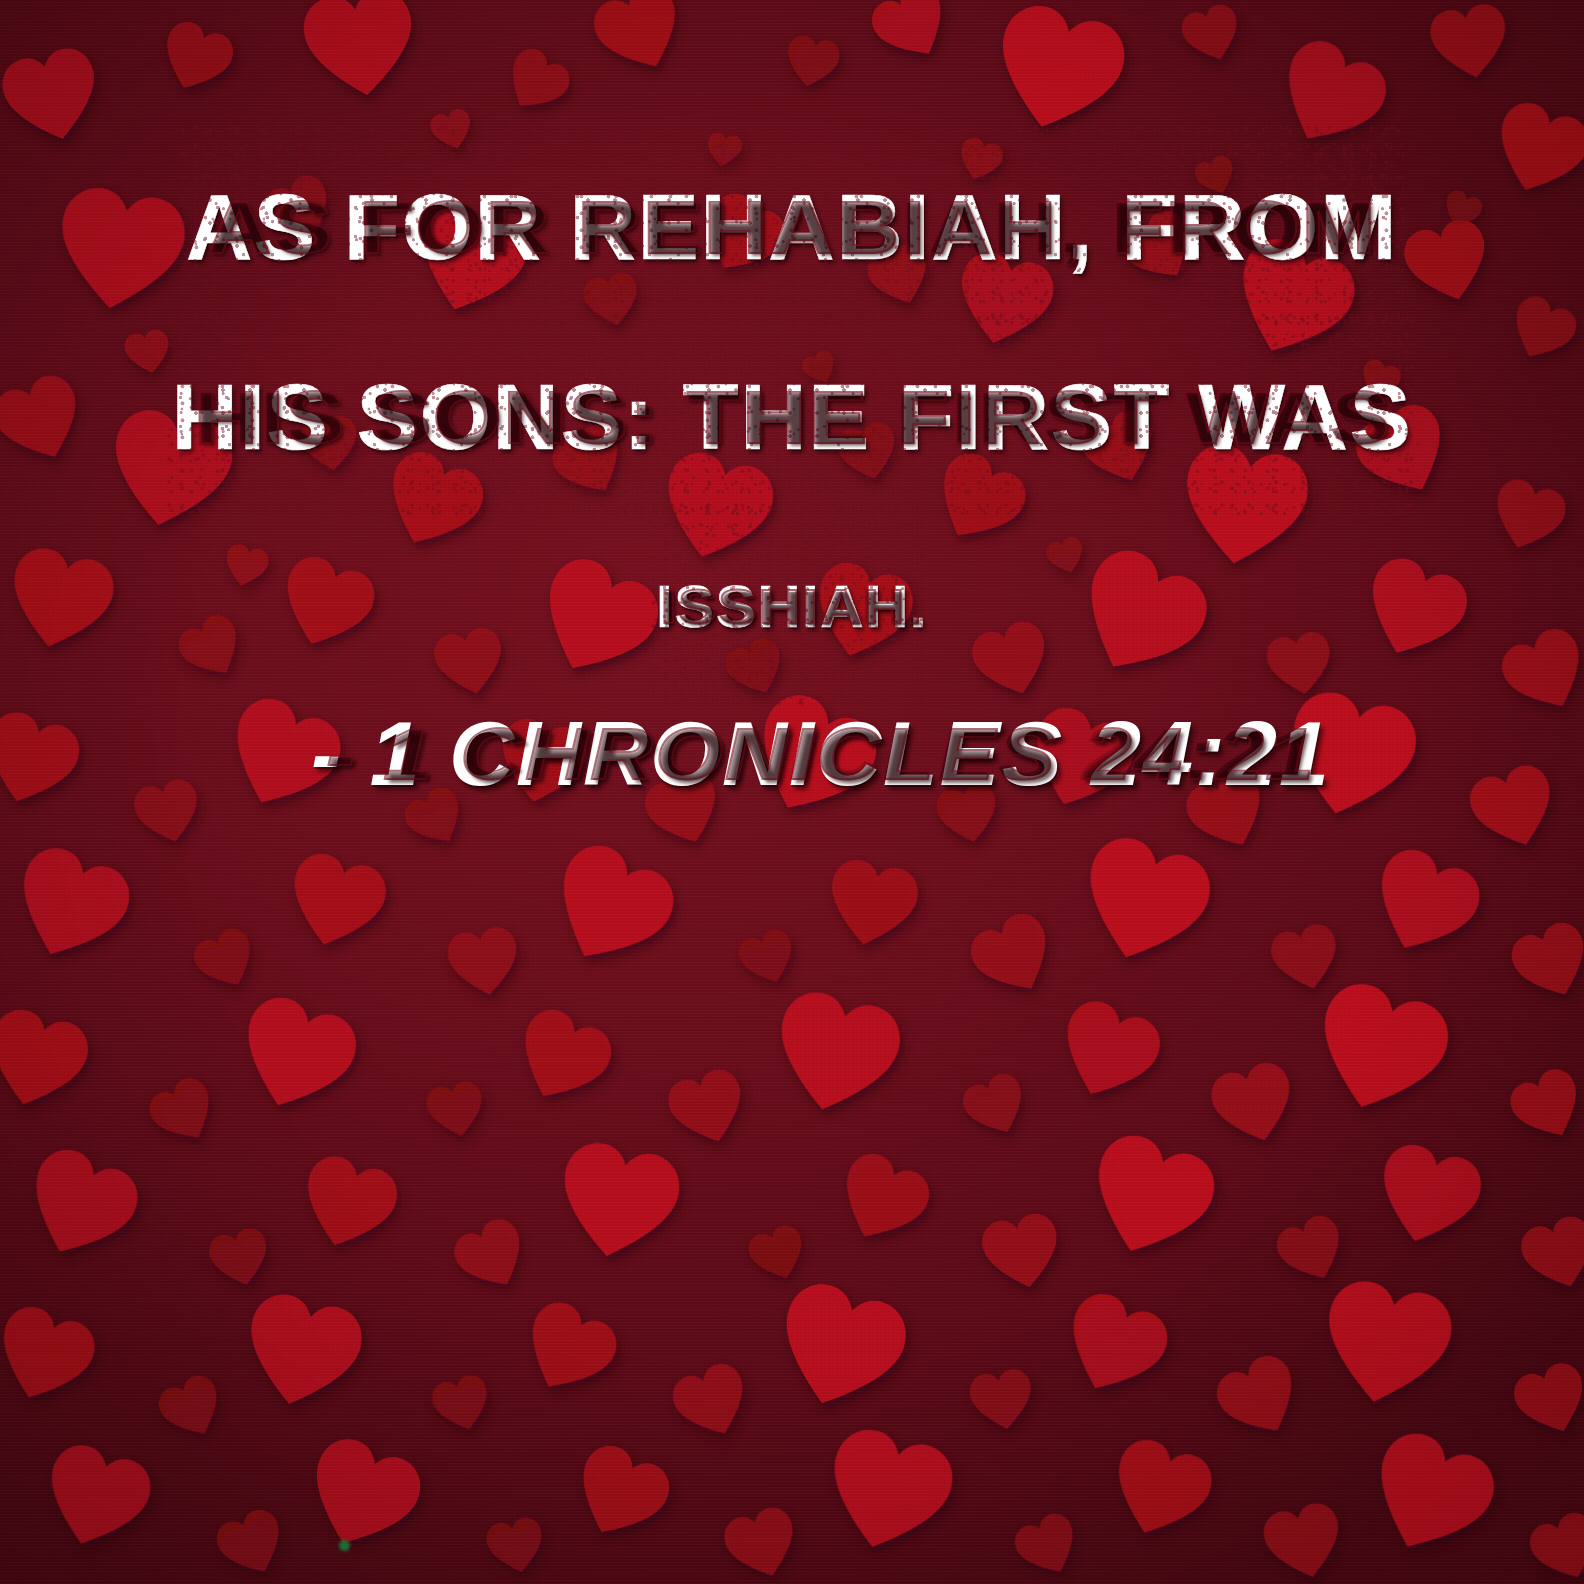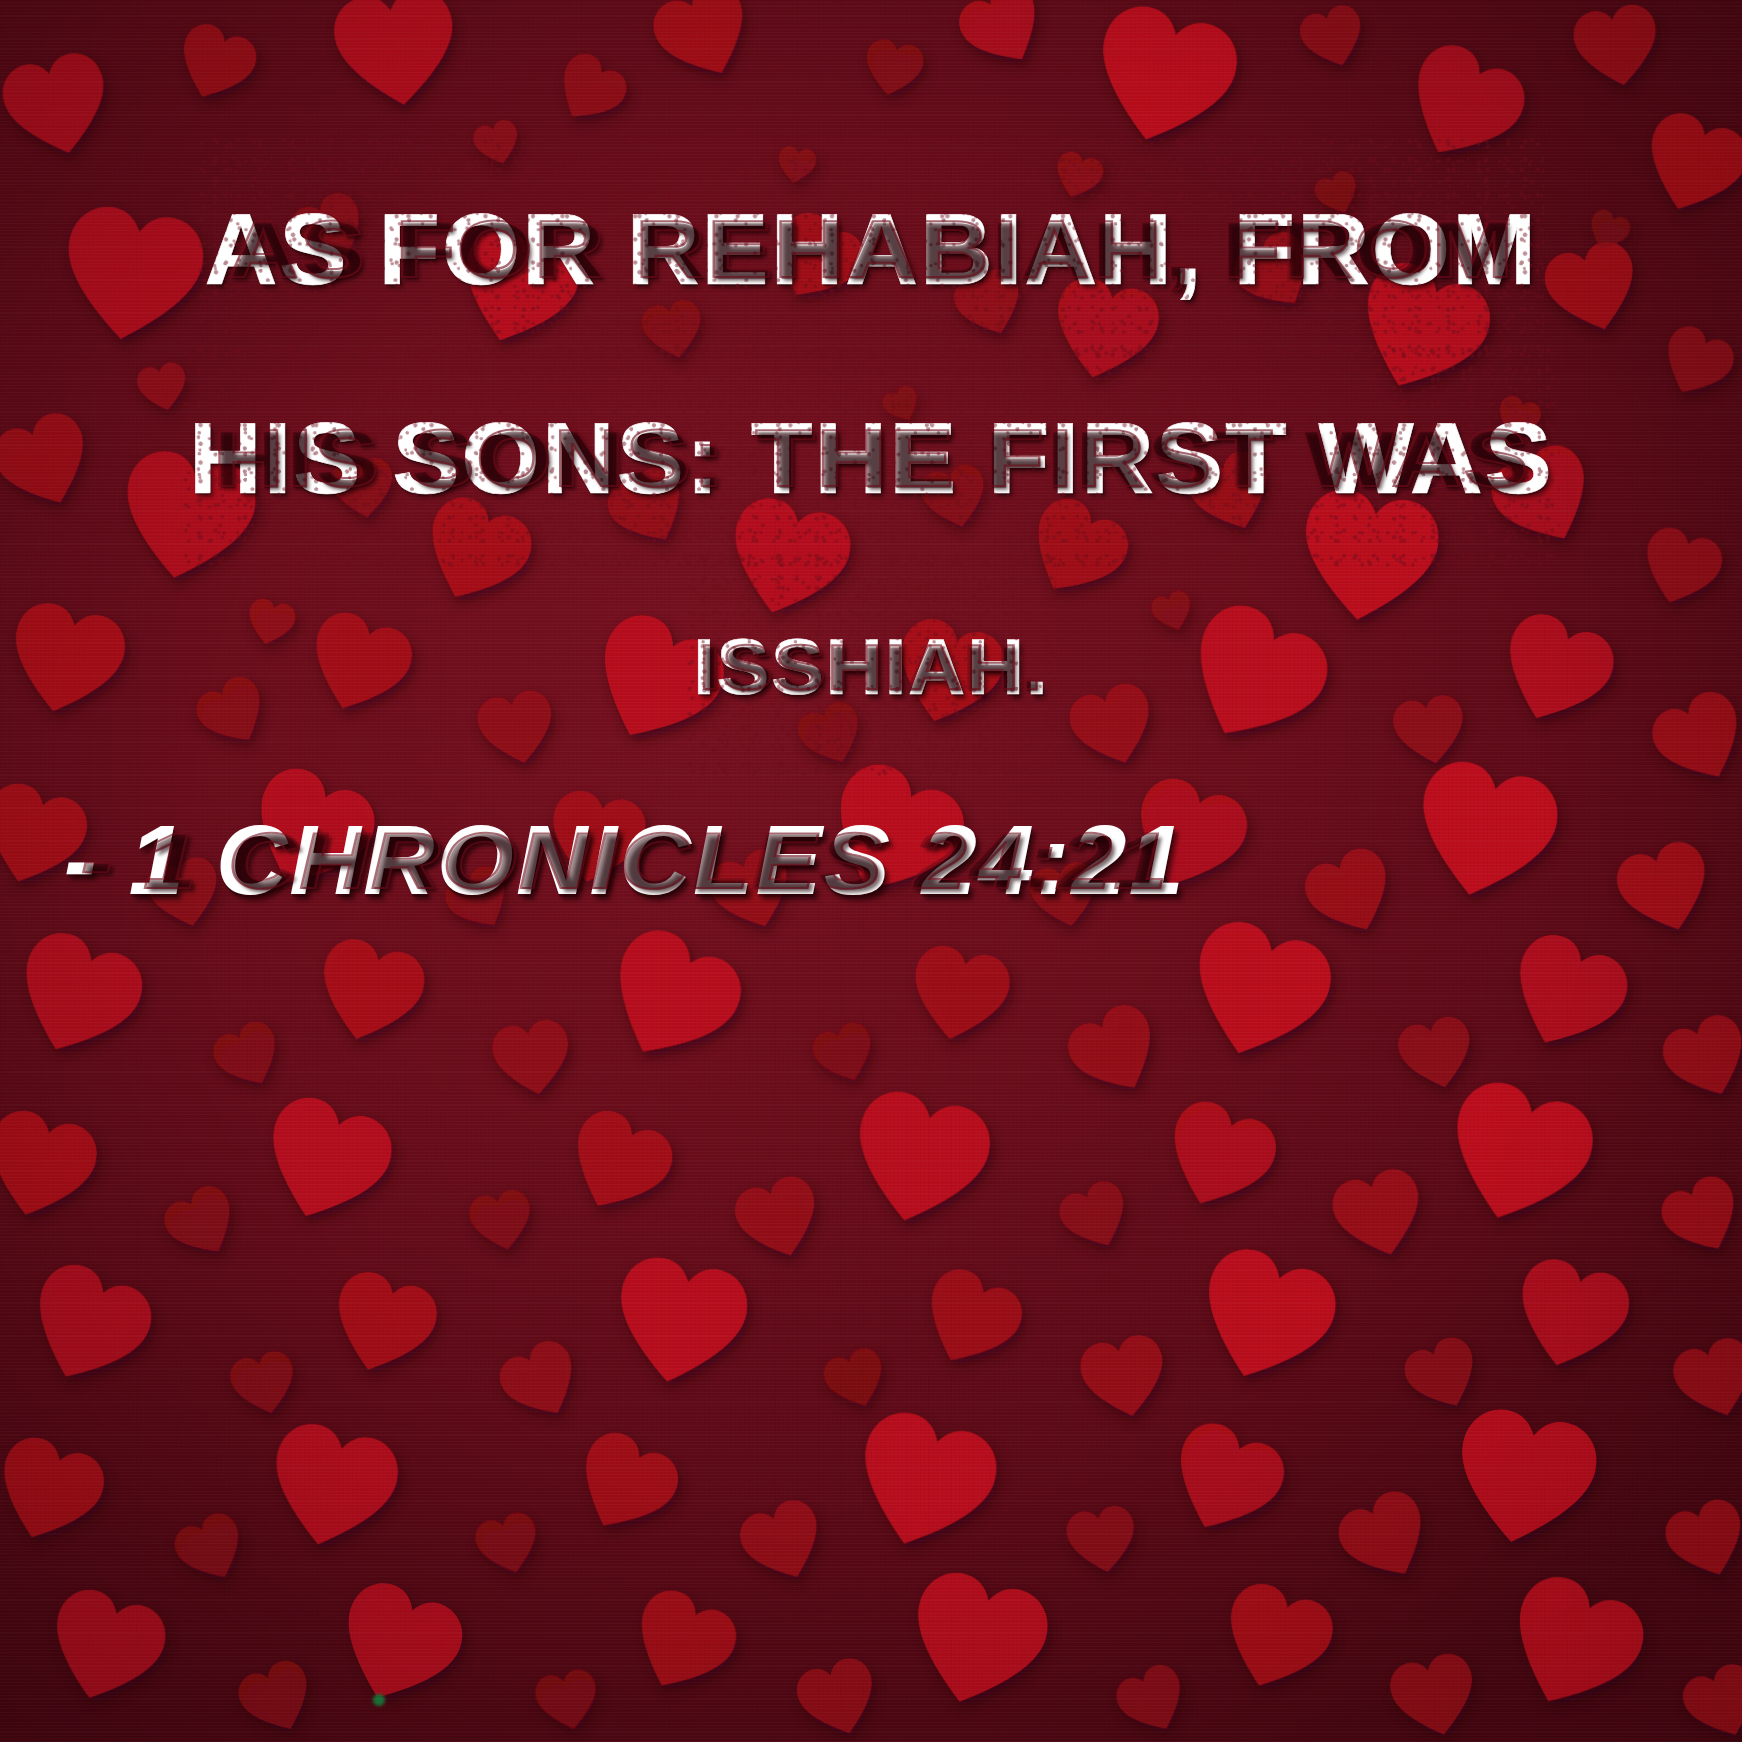--- a/index.html
+++ b/index.html
@@ -109,21 +109,22 @@
       radial-gradient(circle at 72% 8%, rgba(110,14,28,0.9) 0 1.3px, transparent 1.8px);
     background-size: 27px 23px, 19px 31px, 35px 17px, 23px 29px, 31px 21px, 17px 25px, 29px 33px, 21px 19px;
     mix-blend-mode: normal;
     -webkit-mask-image: none;
   }
 
   #citation-block {
     position: absolute;
     left: 0;
     right: 0;
-    top: 730px;
+    top: 701px;
+    text-align: center;
     z-index: 5;
   }
   #citation-line {
     display: inline-block;
     margin-left: 58px;
     color: #ffffff;
     font-family: "Liberation Sans", sans-serif;
     font-weight: 700;
     font-style: italic;
     font-size: 90px;
@@ -300,20 +301,20 @@
   <div id="specks-layer">
       <div class="speck" style="left: 338.5px; top: 1539.5px; width: 11px; height: 11px; background: rgb(26, 122, 58);"></div>
     </div>
 
   <div id="bg-grain"></div>
   <div id="bg-vignette"></div>
 
   <div id="verse-block">
     <span class="verse-line" style="font-size: 92px;"><span class="inked" data-echo="AS FOR REHABIAH, FROM">AS FOR REHABIAH, FROM</span></span>
     <span class="verse-line" style="font-size: 92px;"><span class="inked" data-echo="HIS SONS: THE FIRST WAS">HIS SONS: THE FIRST WAS</span></span>
-    <span class="verse-line" style="font-size: 72px;"><span class="inked" data-echo="ISSHIAH.">ISSHIAH.</span></span>
+    <span class="verse-line" style="font-size: 60px;"><span class="inked" data-echo="ISSHIAH.">ISSHIAH.</span></span>
   </div>
 
   <div id="citation-block">
     <span id="citation-line" data-echo="- 1 CHRONICLES 24:21" style="font-size: 90px;">- 1 CHRONICLES 24:21</span>
   </div>
 
 </div>
 
 </body></html>

